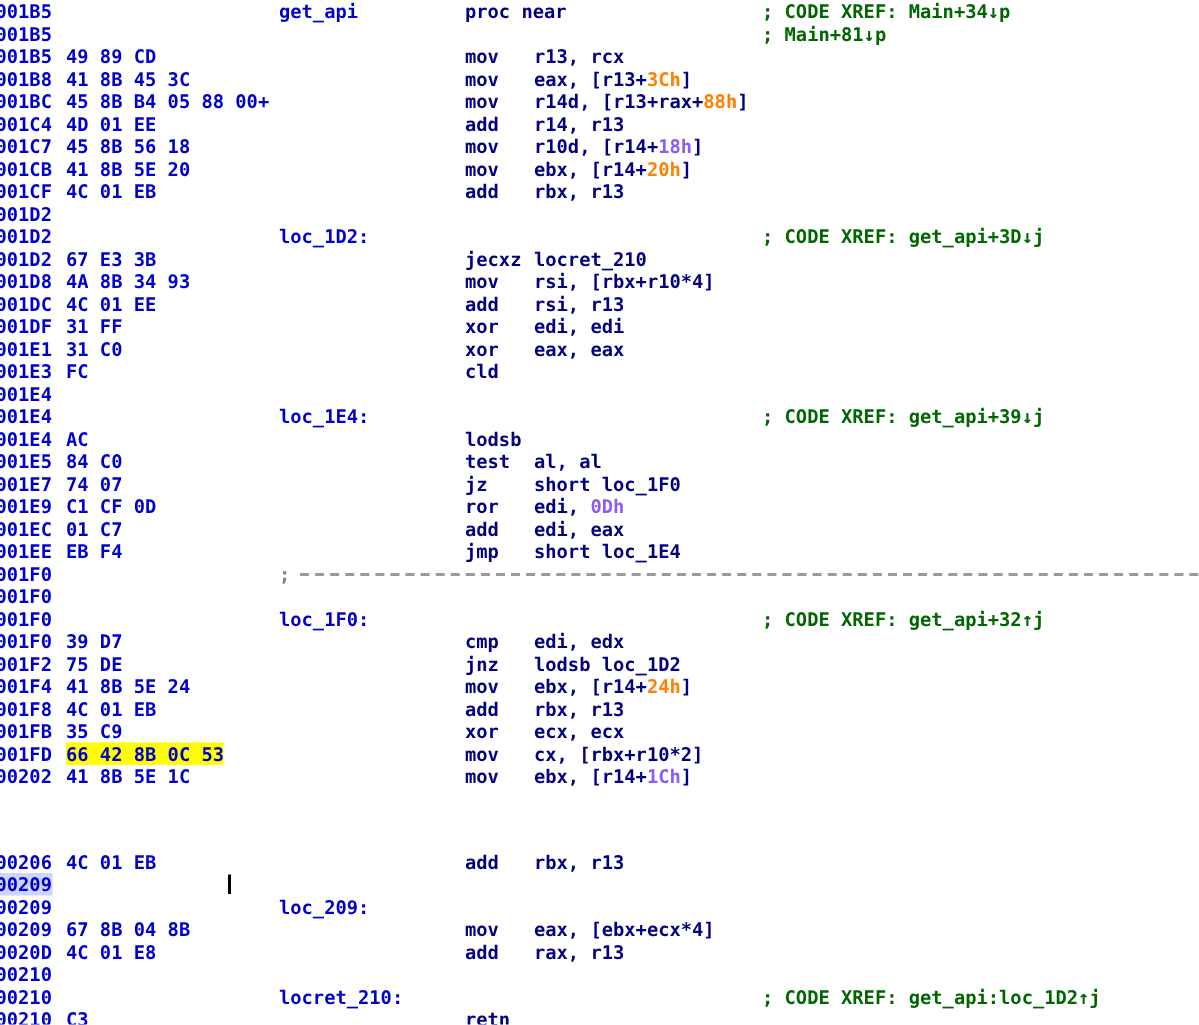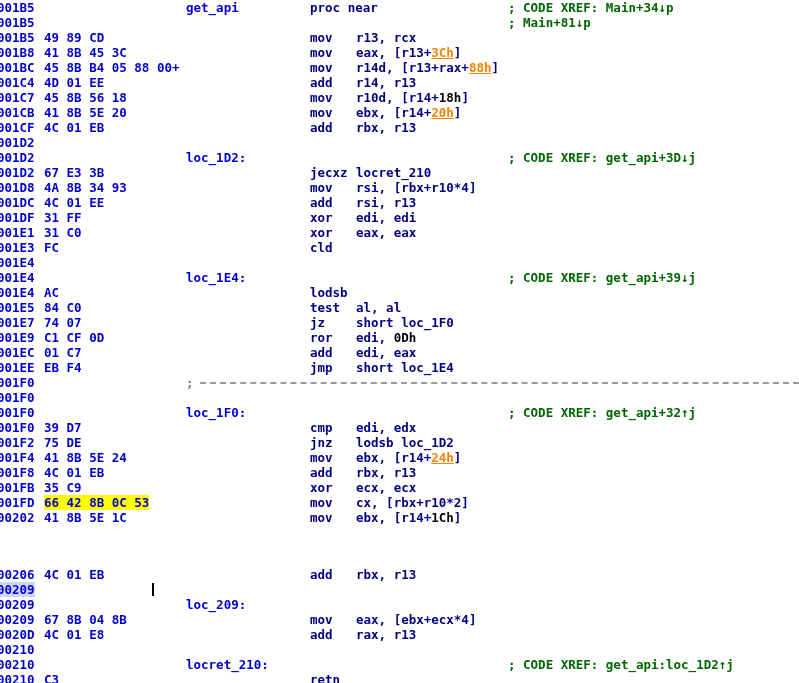--- a/index.html
+++ b/index.html
@@ -39,22 +39,22 @@
   .c-bytes  { left: 44px;  }
   .c-label  { left: 186px; }
   .c-mnem   { left: 310px; }
   .c-ops    { left: 356px; }
   .c-cmt    { left: 508px; }
 
   
   .blue    { color: #0000cc; }
   .navy    { color: #000080; }
   .green   { color: #006600; }
-  .orange  { color: #ff8000; text-decoration: underline; }
-  .dkgreen { color: #000000; }
+  .orange  { color: #ff8000; }
+  .dkgreen { color: #8b5cf6; }
 
   .hl-bytes {
     background: #ffff00;
     color: #0000cc;
   }
   .hl-addr {
     background: #ccd4ff;
     color: #0000cc;
   }
 

